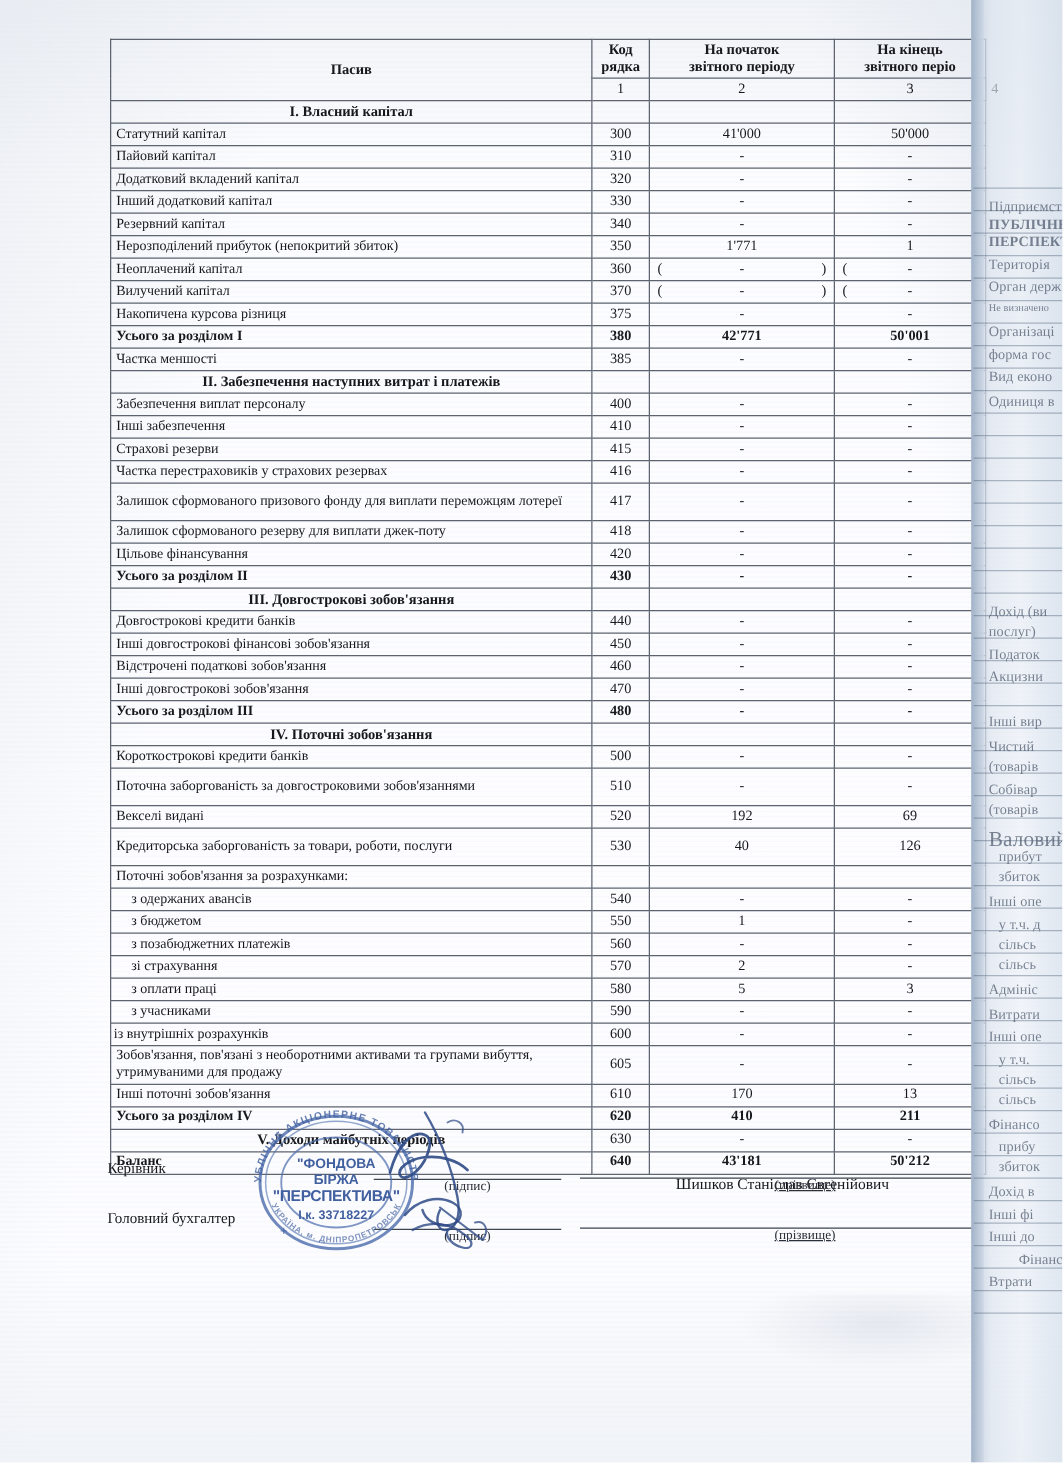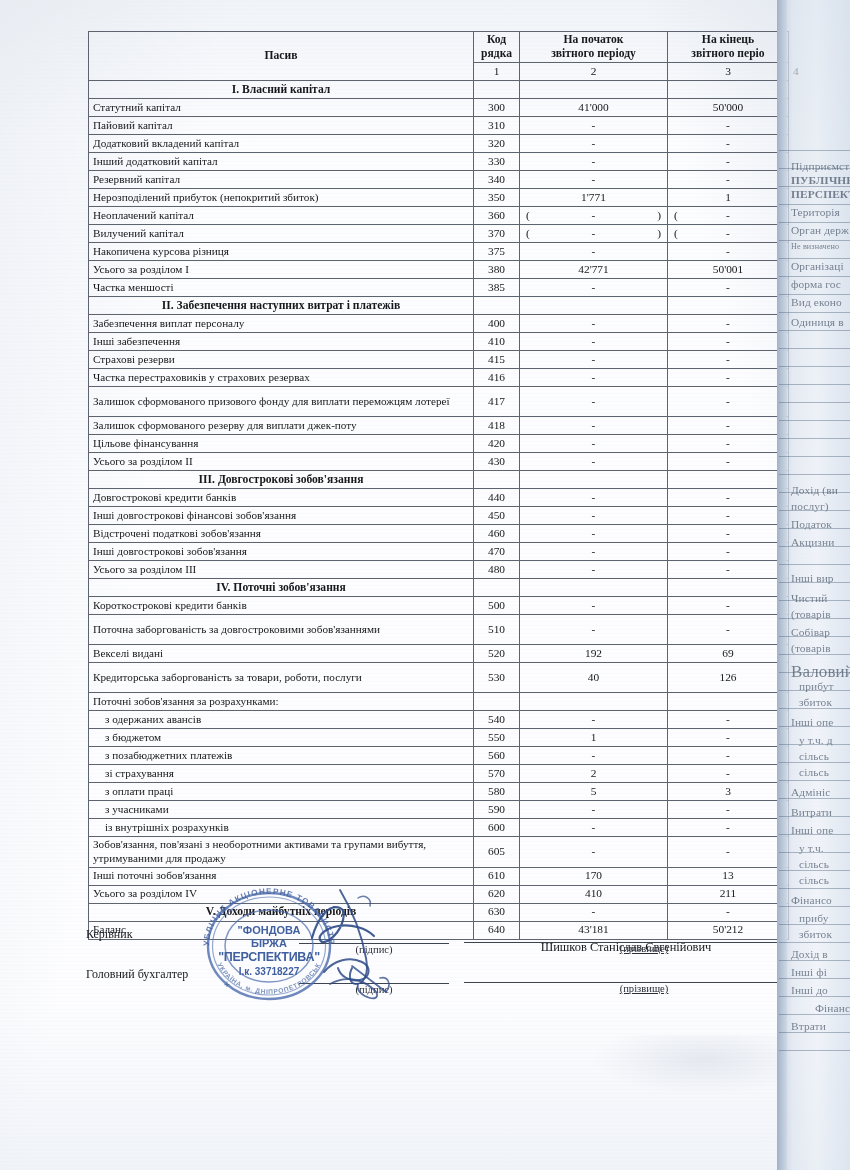--- a/index.html
+++ b/index.html
@@ -120,21 +120,21 @@
   td.code      { text-align: center; font-size: 11.4px; }
   td.val       { text-align: center; font-size: 11.4px; }
   td.sec-title {
     text-align: center;
     font-weight: bold;
     font-size: 11.6px;
     padding: 2px 4px;
   }
   tr.total td.name,
   tr.total td.code,
-  tr.total td.val { font-weight: normal; }
+  tr.total td.val { font-weight: bold; }
 
   
   tr.tall td { height: 27px; }
   tr.norm td { height: 15px; }
   tr.head-tall td, tr.head-tall th { height: 17px; text-align: center; }
 
   .paren-cell {
     position: relative;
     text-align: center;
   }
@@ -515,21 +515,21 @@
           <td class="val">5</td>
           <td class="val">3</td>
         </tr>
         <tr class="norm">
           <td class="name" style="padding-left:16px">з учасниками</td>
           <td class="code">590</td>
           <td class="val">-</td>
           <td class="val">-</td>
         </tr>
         <tr class="norm">
-          <td class="name" style="padding-left:16px">із внутрішніх розрахунків</td>
+          <td class="name" style="padding-left:2px">із внутрішніх розрахунків</td>
           <td class="code">600</td>
           <td class="val">-</td>
           <td class="val">-</td>
         </tr>
         <tr class="tall">
           <td class="name">Зобов'язання, пов'язані з необоротними активами та групами вибуття, утримуваними для продажу</td>
           <td class="code">605</td>
           <td class="val">-</td>
           <td class="val">-</td>
         </tr>

